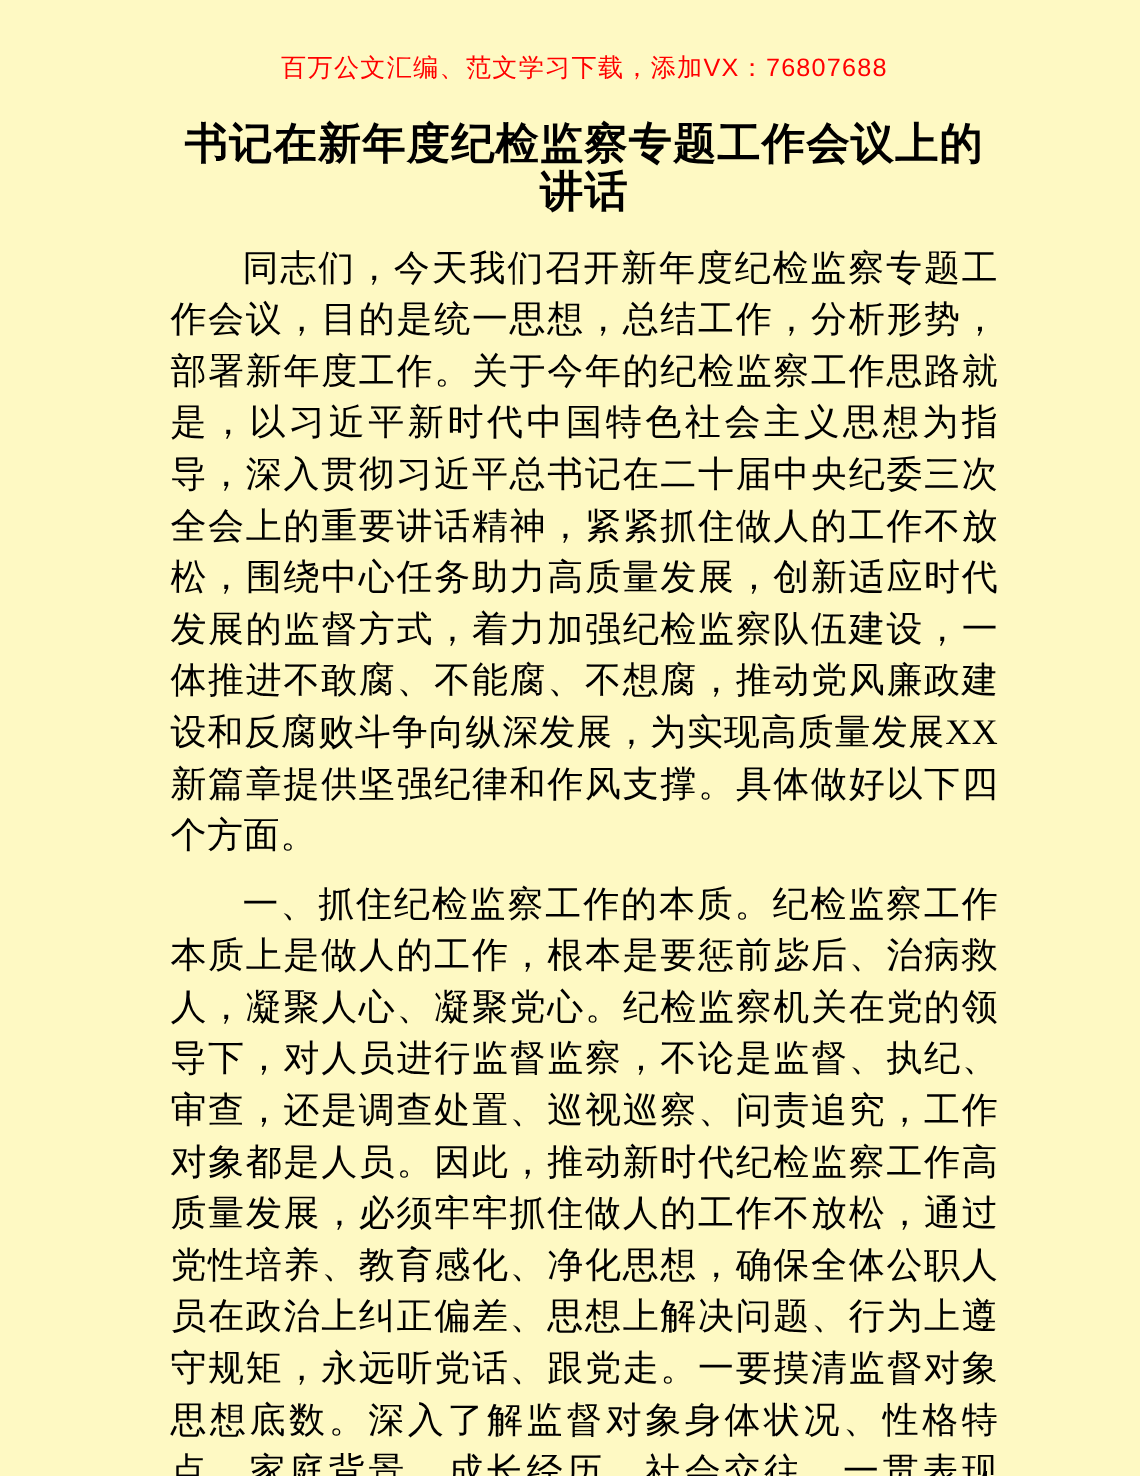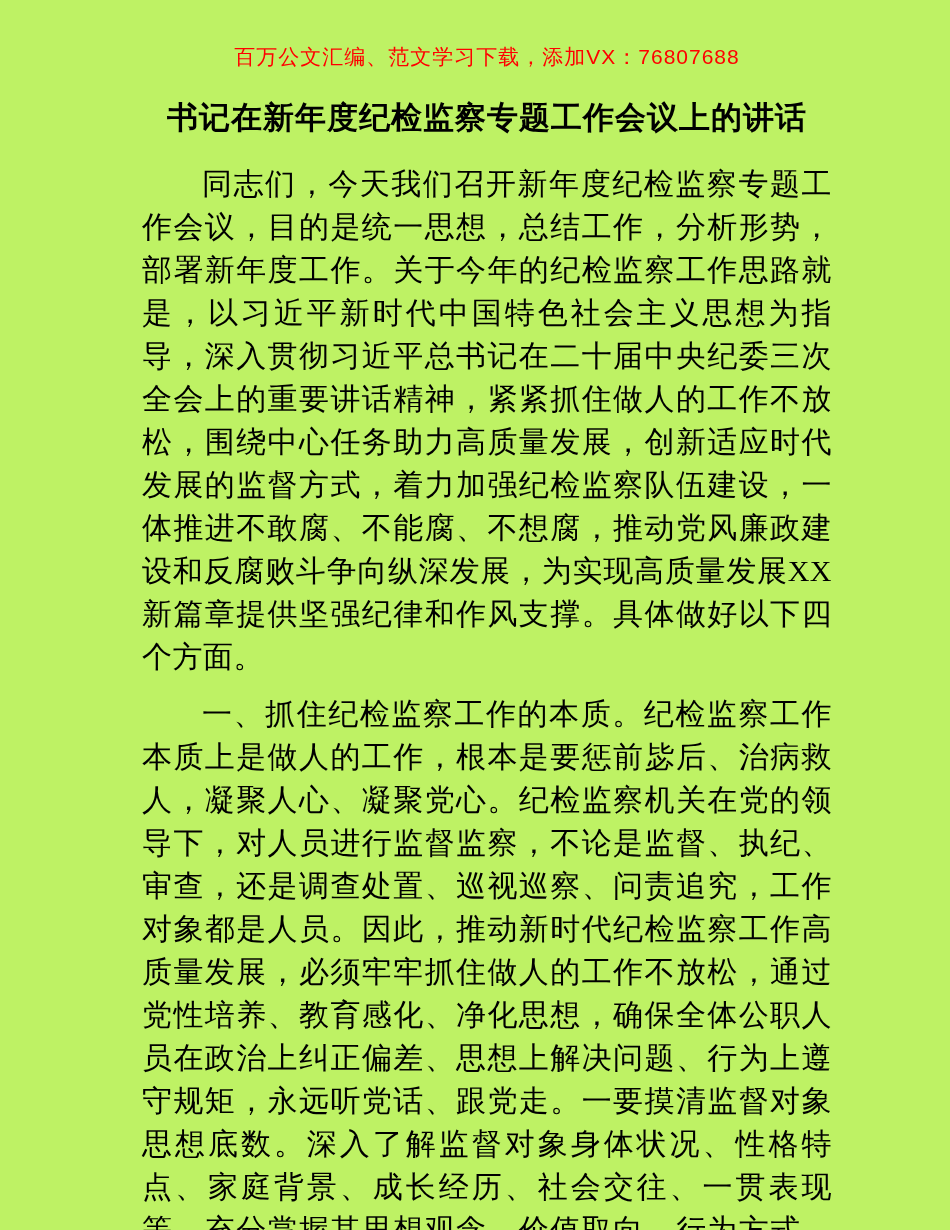--- a/index.html
+++ b/index.html
@@ -5,39 +5,39 @@
     html, body {
       margin: 0;
       padding: 0;
       background: #ffffff;
     }
     .page {
       position: relative;
       width: 950px;
       height: 1230px;
       box-sizing: border-box;
-      background: #bef264;
+      background: #fef9c3;
       padding: 44px 118px 30px 142px;
       overflow: hidden;
       font-family: "Liberation Serif", "DejaVu Serif", serif;
       color: #000000;
     }
     .notice {
       font-family: "Liberation Sans", "DejaVu Sans", sans-serif;
       color: #ff0000;
       font-size: 21px;
       line-height: 26px;
       text-align: center;
       letter-spacing: 1px;
       margin: 0 0 30px 0;
       font-weight: 400;
     }
     .doc-title {
-      font-family: Liberation Mono, monospace;
-      font-size: 31px;
+      font-family: Liberation Sans, sans-serif;
+      font-size: 36px;
       line-height: 40px;
       font-weight: 700;
       text-align: center;
       letter-spacing: 1px;
       color: #000000;
       margin: 0 0 22px 0;
     }
     .doc-body p {
       font-size: 30px;
       line-height: 43px;

